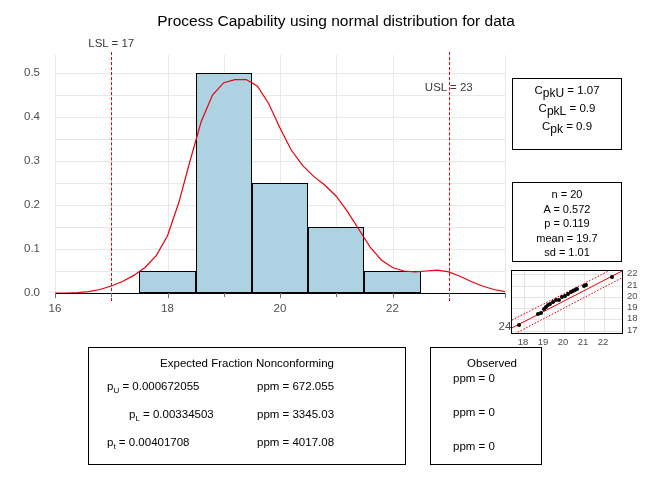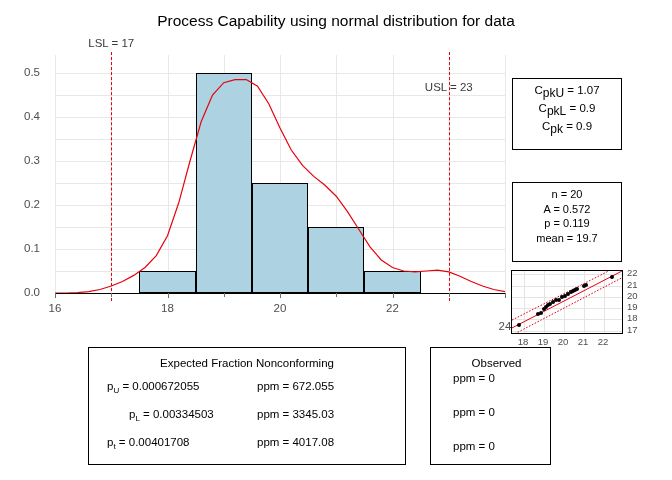--- a/index.html
+++ b/index.html
@@ -44,21 +44,21 @@
   #qq-panel{position:absolute;left:505px;top:268px;width:160px;height:88px;}
   #qq-frame{position:absolute;left:6px;top:2px;width:112px;height:64px;border:1px solid #000;box-sizing:border-box;overflow:hidden;background:#fff;}
   .qq-grid-v{position:absolute;top:0;width:1px;height:100%;background:#e4e4e4;}
   .qq-grid-h{position:absolute;left:0;height:1px;width:100%;background:#e4e4e4;}
   .qq-pt{position:absolute;width:4px;height:4px;border-radius:50%;background:#000;}
   .qq-xlabel{position:absolute;font-size:9.5px;color:#4d4d4d;text-align:center;width:22px;}
   .qq-ylabel{position:absolute;font-size:9.5px;color:#4d4d4d;text-align:left;width:20px;}
 
   
   #efn-box{left:88px;top:347px;width:318px;height:118px;}
-  #obs-box{left:430px;top:347px;width:121px;height:118px;padding-left:12px;}
+  #obs-box{left:430px;top:347px;width:112px;height:118px;padding-left:12px;}
   .box-heading{font-size:11.5px;color:#000;text-align:center;}
   .efn-row{position:absolute;font-size:11.5px;color:#000;white-space:nowrap;}
   .efn-row sub{font-size:8px;}
   .obs-row{position:absolute;font-size:11.5px;color:#000;white-space:nowrap;}
 </style>
 </head>
 <body>
 
 <div class="abs" id="chart-title">Process Capability using normal distribution for data</div>
 
@@ -133,20 +133,21 @@
       <div class="idx-line">C<sub>pk</sub> = 0.9</div>
     </div>
 </div>
 
 <div class="info-box" id="stats-box" style="left:512px;top:182px;width:110px;height:80px;">
   <div id="stats-lines" style="padding-top:4px;">
       <div class="stat-line">n = 20</div>
       <div class="stat-line">A = 0.572</div>
       <div class="stat-line">p = 0.119</div>
       <div class="stat-line">mean = 19.7</div>
+      <div class="stat-line">sd = 1.01</div>
     </div>
 </div>
 
 <div id="qq-panel">
   <div id="qq-frame">
       <div class="qq-grid-h" style="top: 3.38182px;"></div>
       <div class="qq-grid-h" style="top: 14.6545px;"></div>
       <div class="qq-grid-h" style="top: 25.9273px;"></div>
       <div class="qq-grid-h" style="top: 37.2px;"></div>
       <div class="qq-grid-h" style="top: 48.4727px;"></div>

